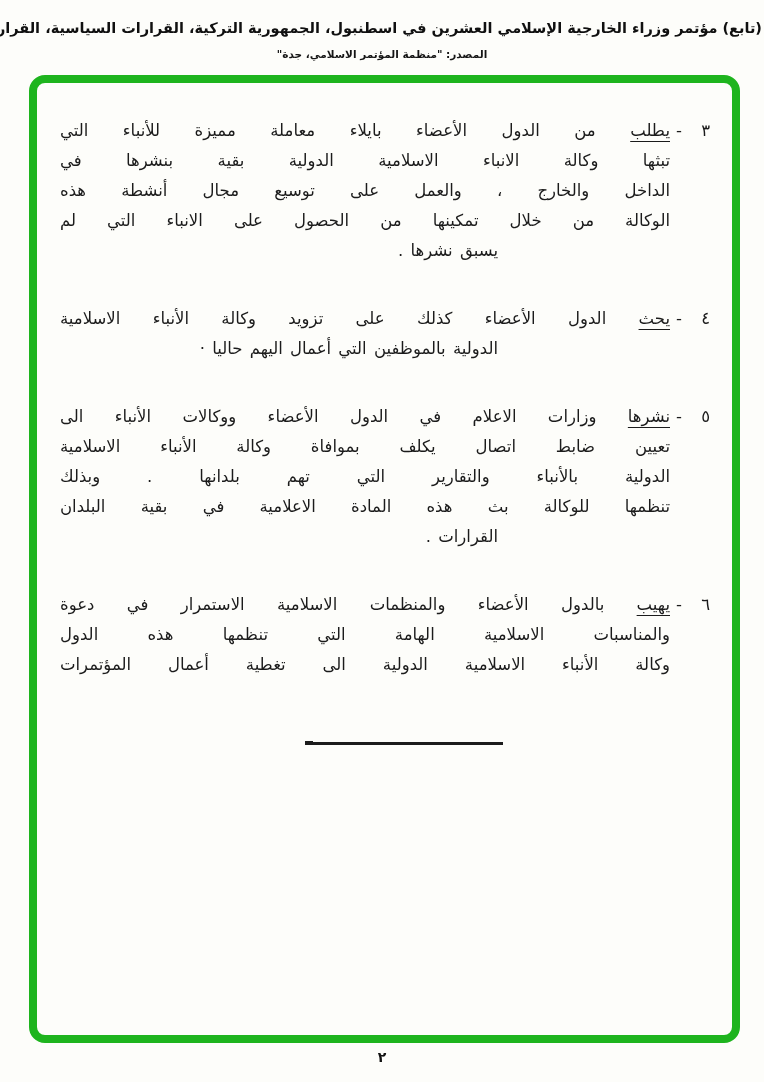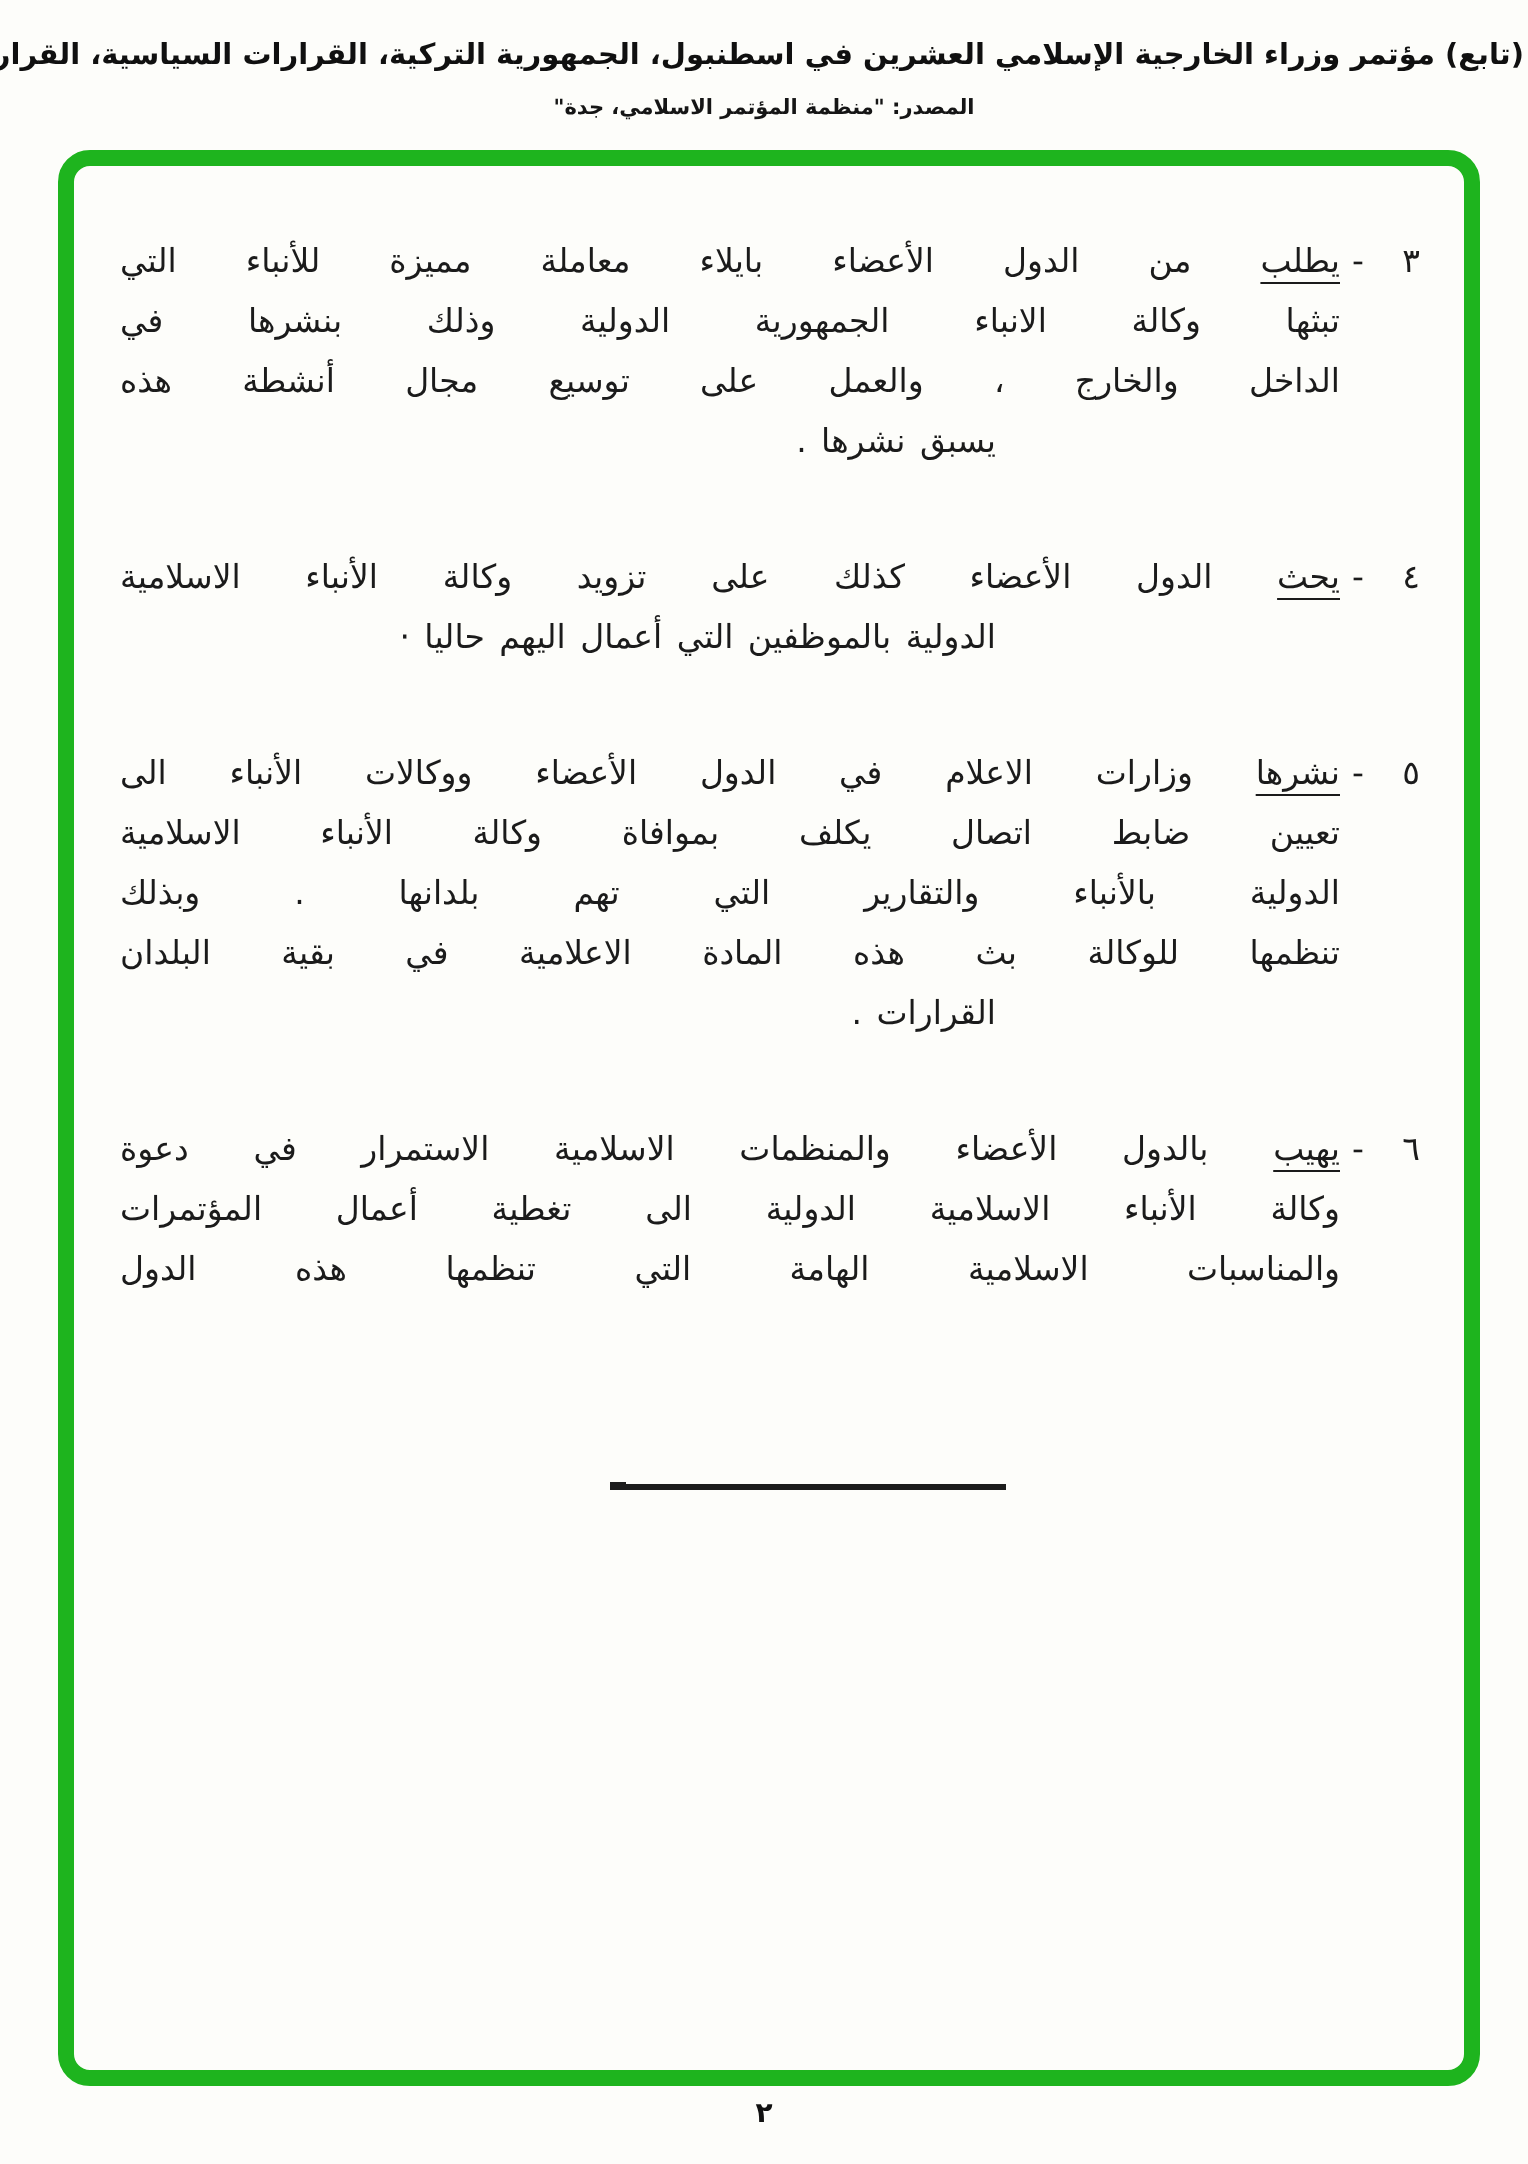--- a/index.html
+++ b/index.html
@@ -67,22 +67,23 @@
 <div class="frame" style="border-color: rgb(30, 180, 30);"></div>
 
 <div class="content" id="items-container">
     <div class="item">
       <div class="num">
         <span>٣</span>
         <span>-</span>
       </div>
       <div class="body">
         <div class="line"><u class="lead">يطلب</u> من الدول الأعضاء بايلاء معاملة مميزة للأنباء التي</div>
-        <div class="line">تبثها وكالة الانباء الجمهورية الدولية وذلك بنشرها في</div>
+        <div class="line">تبثها وكالة الانباء الاسلامية الدولية بقية بنشرها في</div>
         <div class="line">الداخل والخارج ، والعمل على توسيع مجال أنشطة هذه</div>
+        <div class="line">الوكالة من خلال تمكينها من الحصول على الانباء التي لم</div>
         <div class="line tail">يسبق نشرها .</div>
       </div>
     </div>
     <div class="item">
       <div class="num">
         <span>٤</span>
         <span>-</span>
       </div>
       <div class="body">
         <div class="line"><u class="lead">يحث</u> الدول الأعضاء كذلك على تزويد وكالة الأنباء الاسلامية</div>
@@ -102,21 +103,21 @@
         <div class="line tail">القرارات .</div>
       </div>
     </div>
     <div class="item">
       <div class="num">
         <span>٦</span>
         <span>-</span>
       </div>
       <div class="body">
         <div class="line"><u class="lead">يهيب</u> بالدول الأعضاء والمنظمات الاسلامية الاستمرار في دعوة</div>
+        <div class="line">والمناسبات الاسلامية الهامة التي تنظمها هذه الدول</div>
         <div class="line">وكالة الأنباء الاسلامية الدولية الى تغطية أعمال المؤتمرات</div>
-        <div class="line">والمناسبات الاسلامية الهامة التي تنظمها هذه الدول</div>
       </div>
     </div>
   </div>
 
 <div class="divider"></div>
 
 <div class="pagenum">٢</div>
 
 </body></html>

